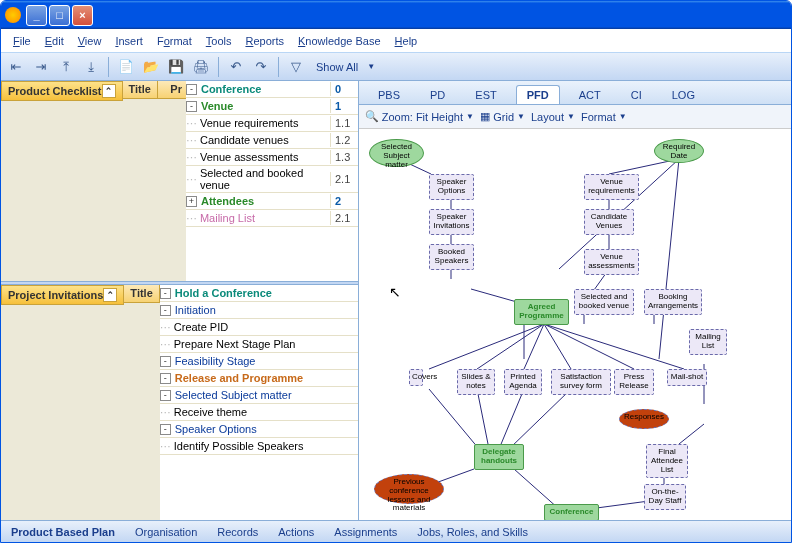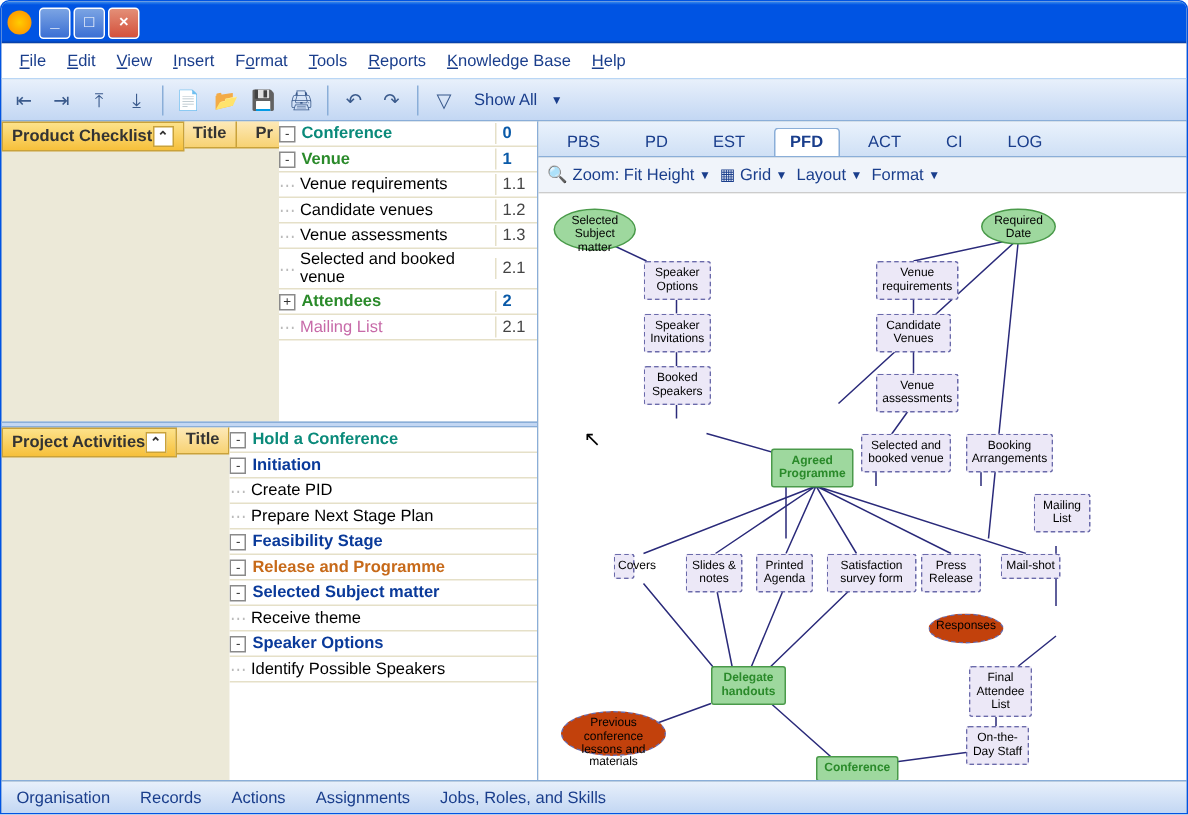--- a/index.html
+++ b/index.html
@@ -29,21 +29,21 @@
 .colhead .c1{flex:1;padding:2px 6px;border-right:1px solid #c9a23a}
 .colhead .c2{width:28px;padding:2px 4px;text-align:right}
 .tree{flex:1;overflow:auto;background:#fff}
 .trow{display:flex;border-bottom:1px solid #e5e0c8;min-height:17px;align-items:center}
 .trow .tlabel{flex:1;display:flex;align-items:center;padding:1px 0}
 .trow .tnum{width:28px;border-left:1px solid #e5e0c8;padding:1px 4px;color:#0a5aa8;font-weight:bold}
 .trow .tnum.sub{font-weight:normal;color:#444}
 .tog{width:11px;height:11px;border:1px solid #8a8a8a;background:#fff;display:flex;align-items:center;justify-content:center;font-size:9px;line-height:1;margin-right:4px;cursor:pointer;color:#333}
 .dots{color:#bbb;margin-right:4px;letter-spacing:-1px}
 .lvl0{padding-left:6px}.lvl1{padding-left:22px}.lvl2{padding-left:38px}.lvl3{padding-left:54px}.lvl4{padding-left:70px}
-.teal{color:#0a8a7a;font-weight:bold}.green{color:#2a8a2a;font-weight:bold}.orange{color:#c76a1a;font-weight:bold}.blue{color:#0a3a9a;font-weight:bold}.pink{color:#c76aa8}
+.teal{color:#0a8a7a;font-weight:bold}.green{color:#2a8a2a;font-weight:bold}.orange{color:#c76a1a;font-weight:bold}.blue{color:#0a3a9a;font-weight:normal}.pink{color:#c76aa8}
 .right{flex:1;display:flex;flex-direction:column;min-height:0}
 .tabs{height:24px;background:linear-gradient(#eaf2fc,#cfe0f5);border-bottom:1px solid #8aaed8;display:flex;align-items:flex-end;padding:0 8px;gap:8px}
 .tab{padding:3px 10px;color:#1a3e8c;cursor:pointer;border:1px solid transparent;border-bottom:none}
 .tab.active{background:#fff;border-color:#8aaed8;border-radius:3px 3px 0 0;font-weight:bold}
 .dtool{height:24px;background:#f0f4fa;border-bottom:1px solid #ccc;display:flex;align-items:center;padding:0 6px;gap:6px;color:#1a3e8c}
 .dtool .seg{display:flex;align-items:center;gap:3px;cursor:pointer}
 .dtool .arr{font-size:8px;color:#1a3e8c}
 .diagram{flex:1;background:#fff;position:relative;overflow:hidden}
 .node{position:absolute;border:1px dashed #6a6aaa;background:#ece8f7;font-size:8px;text-align:center;padding:3px 2px;border-radius:2px;line-height:1.1}
 .node.green{background:#9ed89e;border-color:#4a9a4a;border-style:solid}
@@ -165,21 +165,21 @@
                 <span class="dots">⋯</span>
                 <span class="pink">Mailing List</span>
               </div>
               <div class="tnum sub">2.1</div>
             </div>
           </div>
       </div>
       <div class="splitter"></div>
       <div class="panel activities">
         <div class="phead">
-          <span>Project Activities</span>
+          <span>Project Invitations</span>
           <div class="exp">⌃</div>
         </div>
         <div class="colhead">
             <div class="c1">Title</div>
           </div>
         <div class="tree" id="activities-tree">
             <div class="trow">
               <div class="tlabel lvl0">
                 <div class="tog">-</div>
                 <span class="teal">Hold a Conference</span>
@@ -302,19 +302,20 @@
         <div class="node" style="left:287px;top:315px;width:42px">Final Attendee List</div>
         <div class="node ovalp" style="left:15px;top:345px;width:70px;height:30px">Previous conference lessons and materials</div>
         <div class="node" style="left:285px;top:355px;width:42px">On-the-Day Staff</div>
         <div class="node green" style="left:185px;top:375px;width:55px">Conference</div>
         <div style="position:absolute;left:30px;top:155px;font-size:14px">↖</div>
       </div>
     </div>
   </div>
 
   <div class="bottomtabs">
+    <span class="btab active">Product Based Plan</span>
     <span class="btab">Organisation</span>
     <span class="btab">Records</span>
     <span class="btab">Actions</span>
     <span class="btab">Assignments</span>
     <span class="btab">Jobs, Roles, and Skills</span>
   </div>
 </div>
 
 </body></html>

